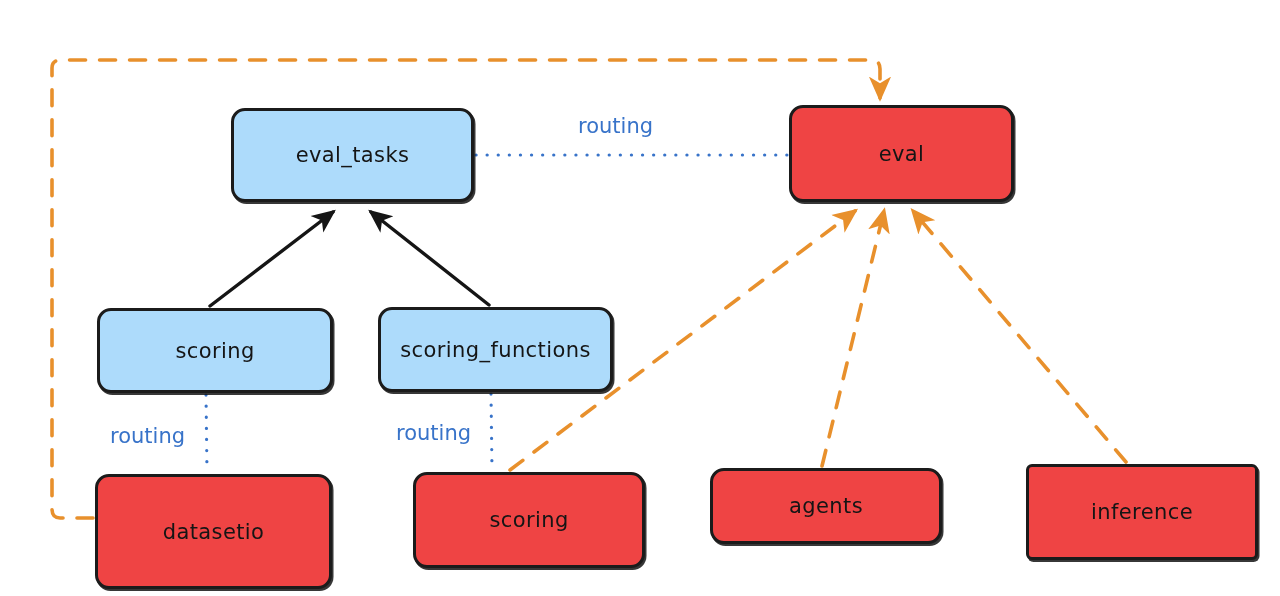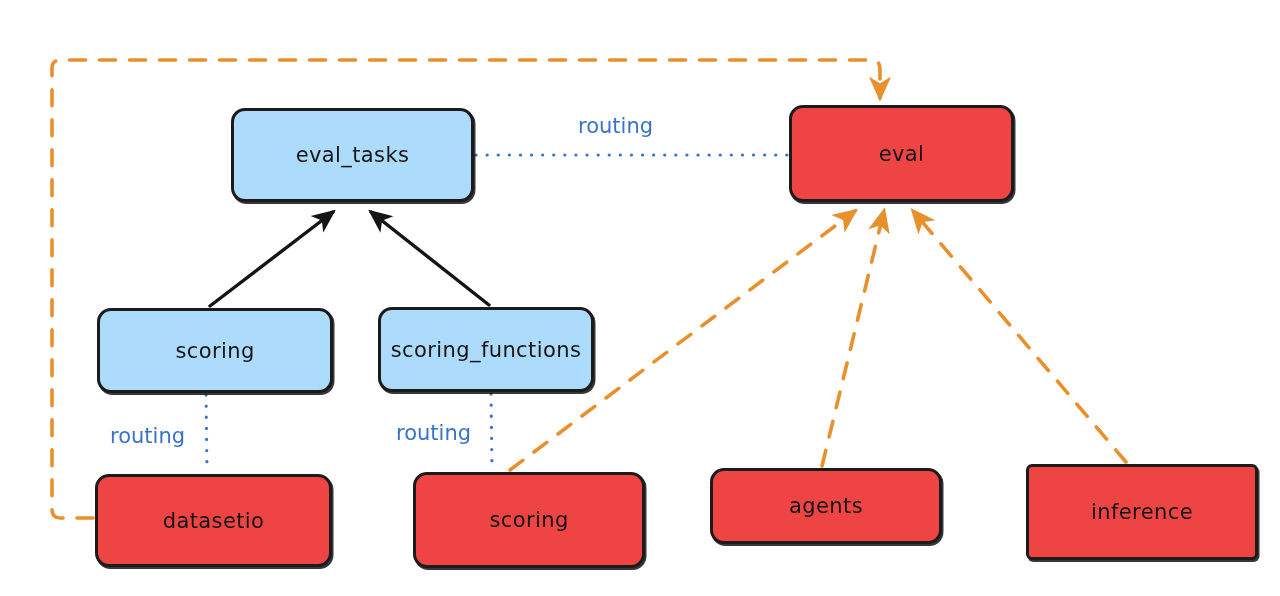--- a/index.html
+++ b/index.html
@@ -97,25 +97,25 @@
   </div>
 
   <div class="node green" style="left:789px; top:105px; width:225px; height:97px;">
     <span class="node-label">eval</span>
   </div>
 
   <div class="node blue" style="left:97px; top:308px; width:236px; height:85px;">
     <span class="node-label">scoring</span>
   </div>
 
-  <div class="node blue" style="left:378px; top:307px; width:216px; height:85px;">
+  <div class="node blue" style="left:378px; top:307px; width:235px; height:85px;">
     <span class="node-label">scoring_functions</span>
   </div>
 
-  <div class="node green" style="left:95px; top:474px; width:237px; height:93px;">
+  <div class="node green" style="left:95px; top:474px; width:237px; height:115px;">
     <span class="node-label">datasetio</span>
   </div>
 
   <div class="node green" style="left:389px; top:472px; width:232px; height:96px;margin-left:24px;">
     <span class="node-label">scoring</span>
   </div>
 
   <div class="node green" style="left:710px; top:468px; width:232px; height:76px;">
     <span class="node-label">agents</span>
   </div>

